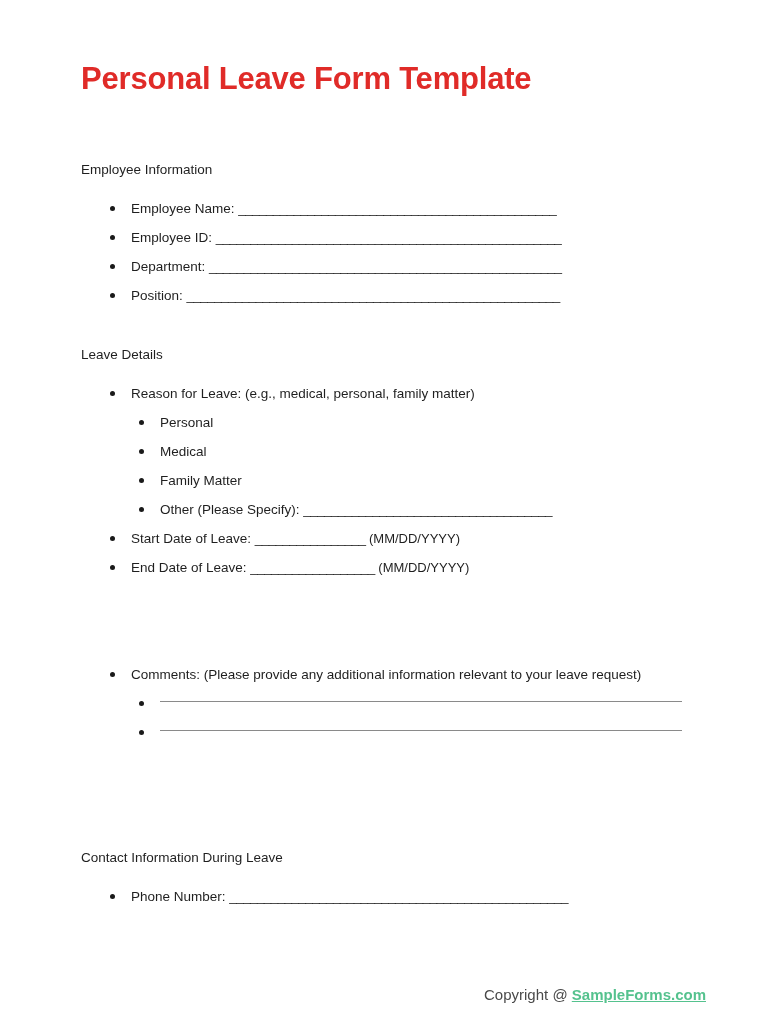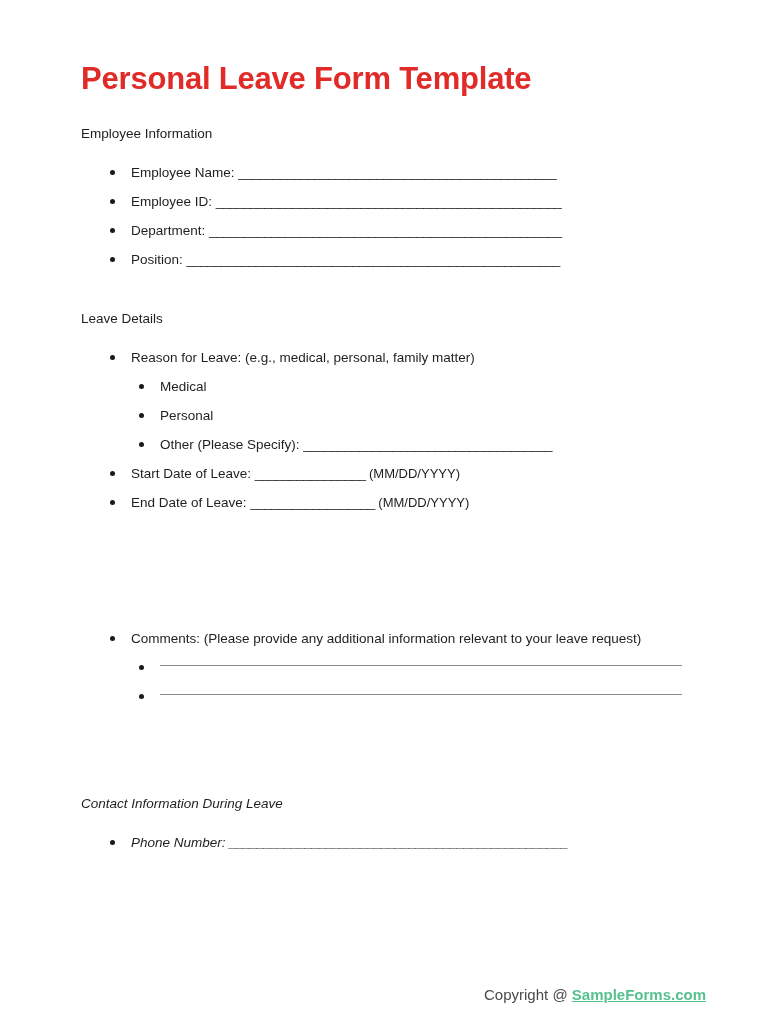--- a/index.html
+++ b/index.html
@@ -39,20 +39,21 @@
   .section-heading {
     font-size: 13.5px;
     font-weight: normal;
     color: #1f1f1f;
     line-height: 1.4;
   }
   .section {
     position: absolute;
     left: 81px;
     width: 640px;
+    margin-top: 36px;
   }
   ul {
     list-style: none;
     margin: 0;
     padding: 0;
   }
   ul.level1 {
     margin-top: 14px;
   }
   ul.level1 > li {
@@ -155,24 +156,27 @@
     </ul>
   </div>
 
   <div class="section" style="top:310px;">
     <div class="section-heading">Leave Details</div>
     <ul class="level1">
       <li>
         <span class="bullet"></span><span>Reason for Leave: (e.g., medical, personal, family matter)</span>
         <ul class="level2">
           <li>
+            <span class="bullet"></span><span>Personal</span>
+          </li>
+          <li>
             <span class="bullet"></span><span>Medical</span>
           </li>
           <li>
-            <span class="bullet"></span><span>Personal</span>
+            <span class="bullet"></span><span>Family Matter</span>
           </li>
           <li>
             <span class="bullet"></span><span>Other (Please Specify): </span><span class="blank">____________________________________</span>
           </li>
         </ul>
       </li>
       <li>
         <span class="bullet"></span><span>Start Date of Leave: </span><span class="blank">________________</span><span class="hint"> (MM/DD/YYYY)</span>
       </li>
       <li>
@@ -190,21 +194,21 @@
             <span class="bullet"></span><span class="rule"></span>
           </li>
           <li class="rule-item">
             <span class="bullet"></span><span class="rule"></span>
           </li>
         </ul>
       </li>
     </ul>
   </div>
 
-  <div class="section" style="top:795px;font-style:italic;">
+  <div class="section" style="top:813px;">
     <div class="section-heading">Contact Information During Leave</div>
     <ul class="level1">
       <li>
         <span class="bullet"></span><span>Phone Number: </span><span class="blank">_________________________________________________</span>
       </li>
     </ul>
   </div>
 
   <div class="footer">
     <span>Copyright @ </span><span class="brand">SampleForms.com</span>

